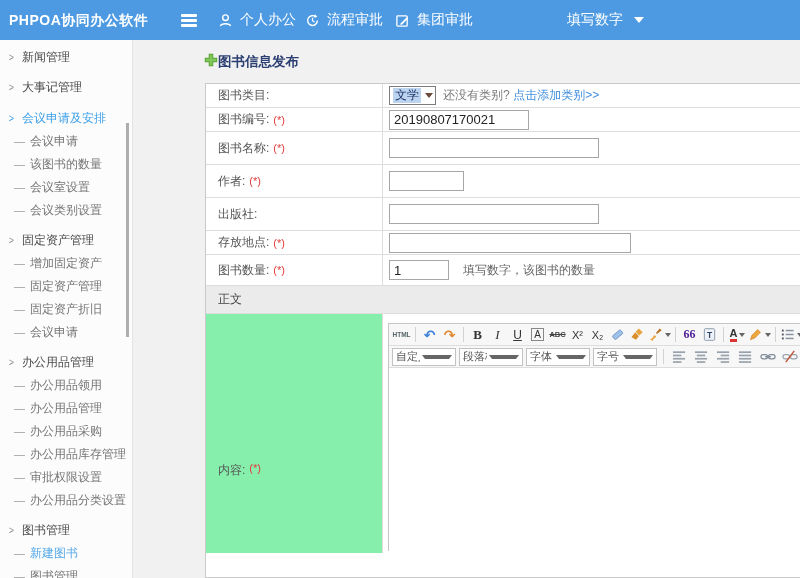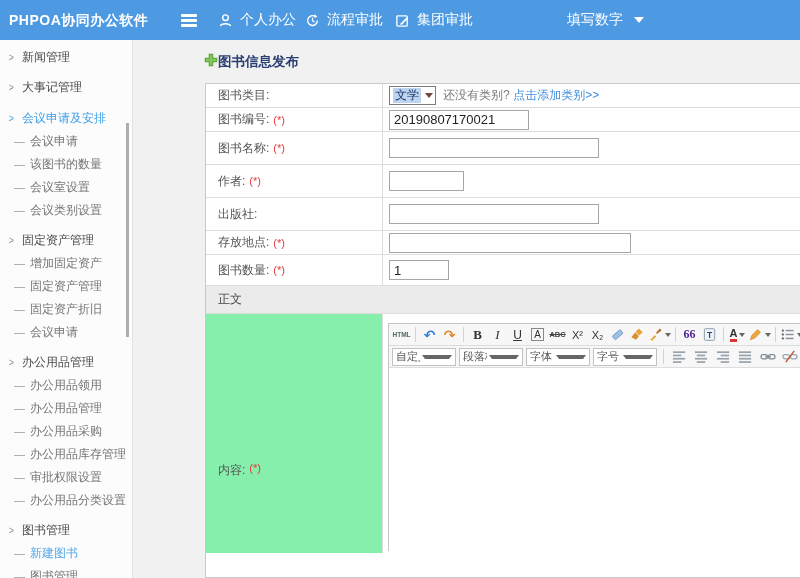--- a/index.html
+++ b/index.html
@@ -292,20 +292,21 @@
         </div>
     </div>
 
     <div class="frow r31">
       <div class="lcell">
           <span>图书数量:</span>
           <span class="req">(*)</span>
         </div>
       <div class="vcell">
           <input class="tin w60" value="1" style="">
+          <span class="qhint">填写数字，该图书的数量</span>
         </div>
     </div>
 
     <div class="secrow">
         <span>正文</span>
       </div>
 
     <div class="frow bodyrow">
       <div class="lcell">
         <span class="lbl2">

